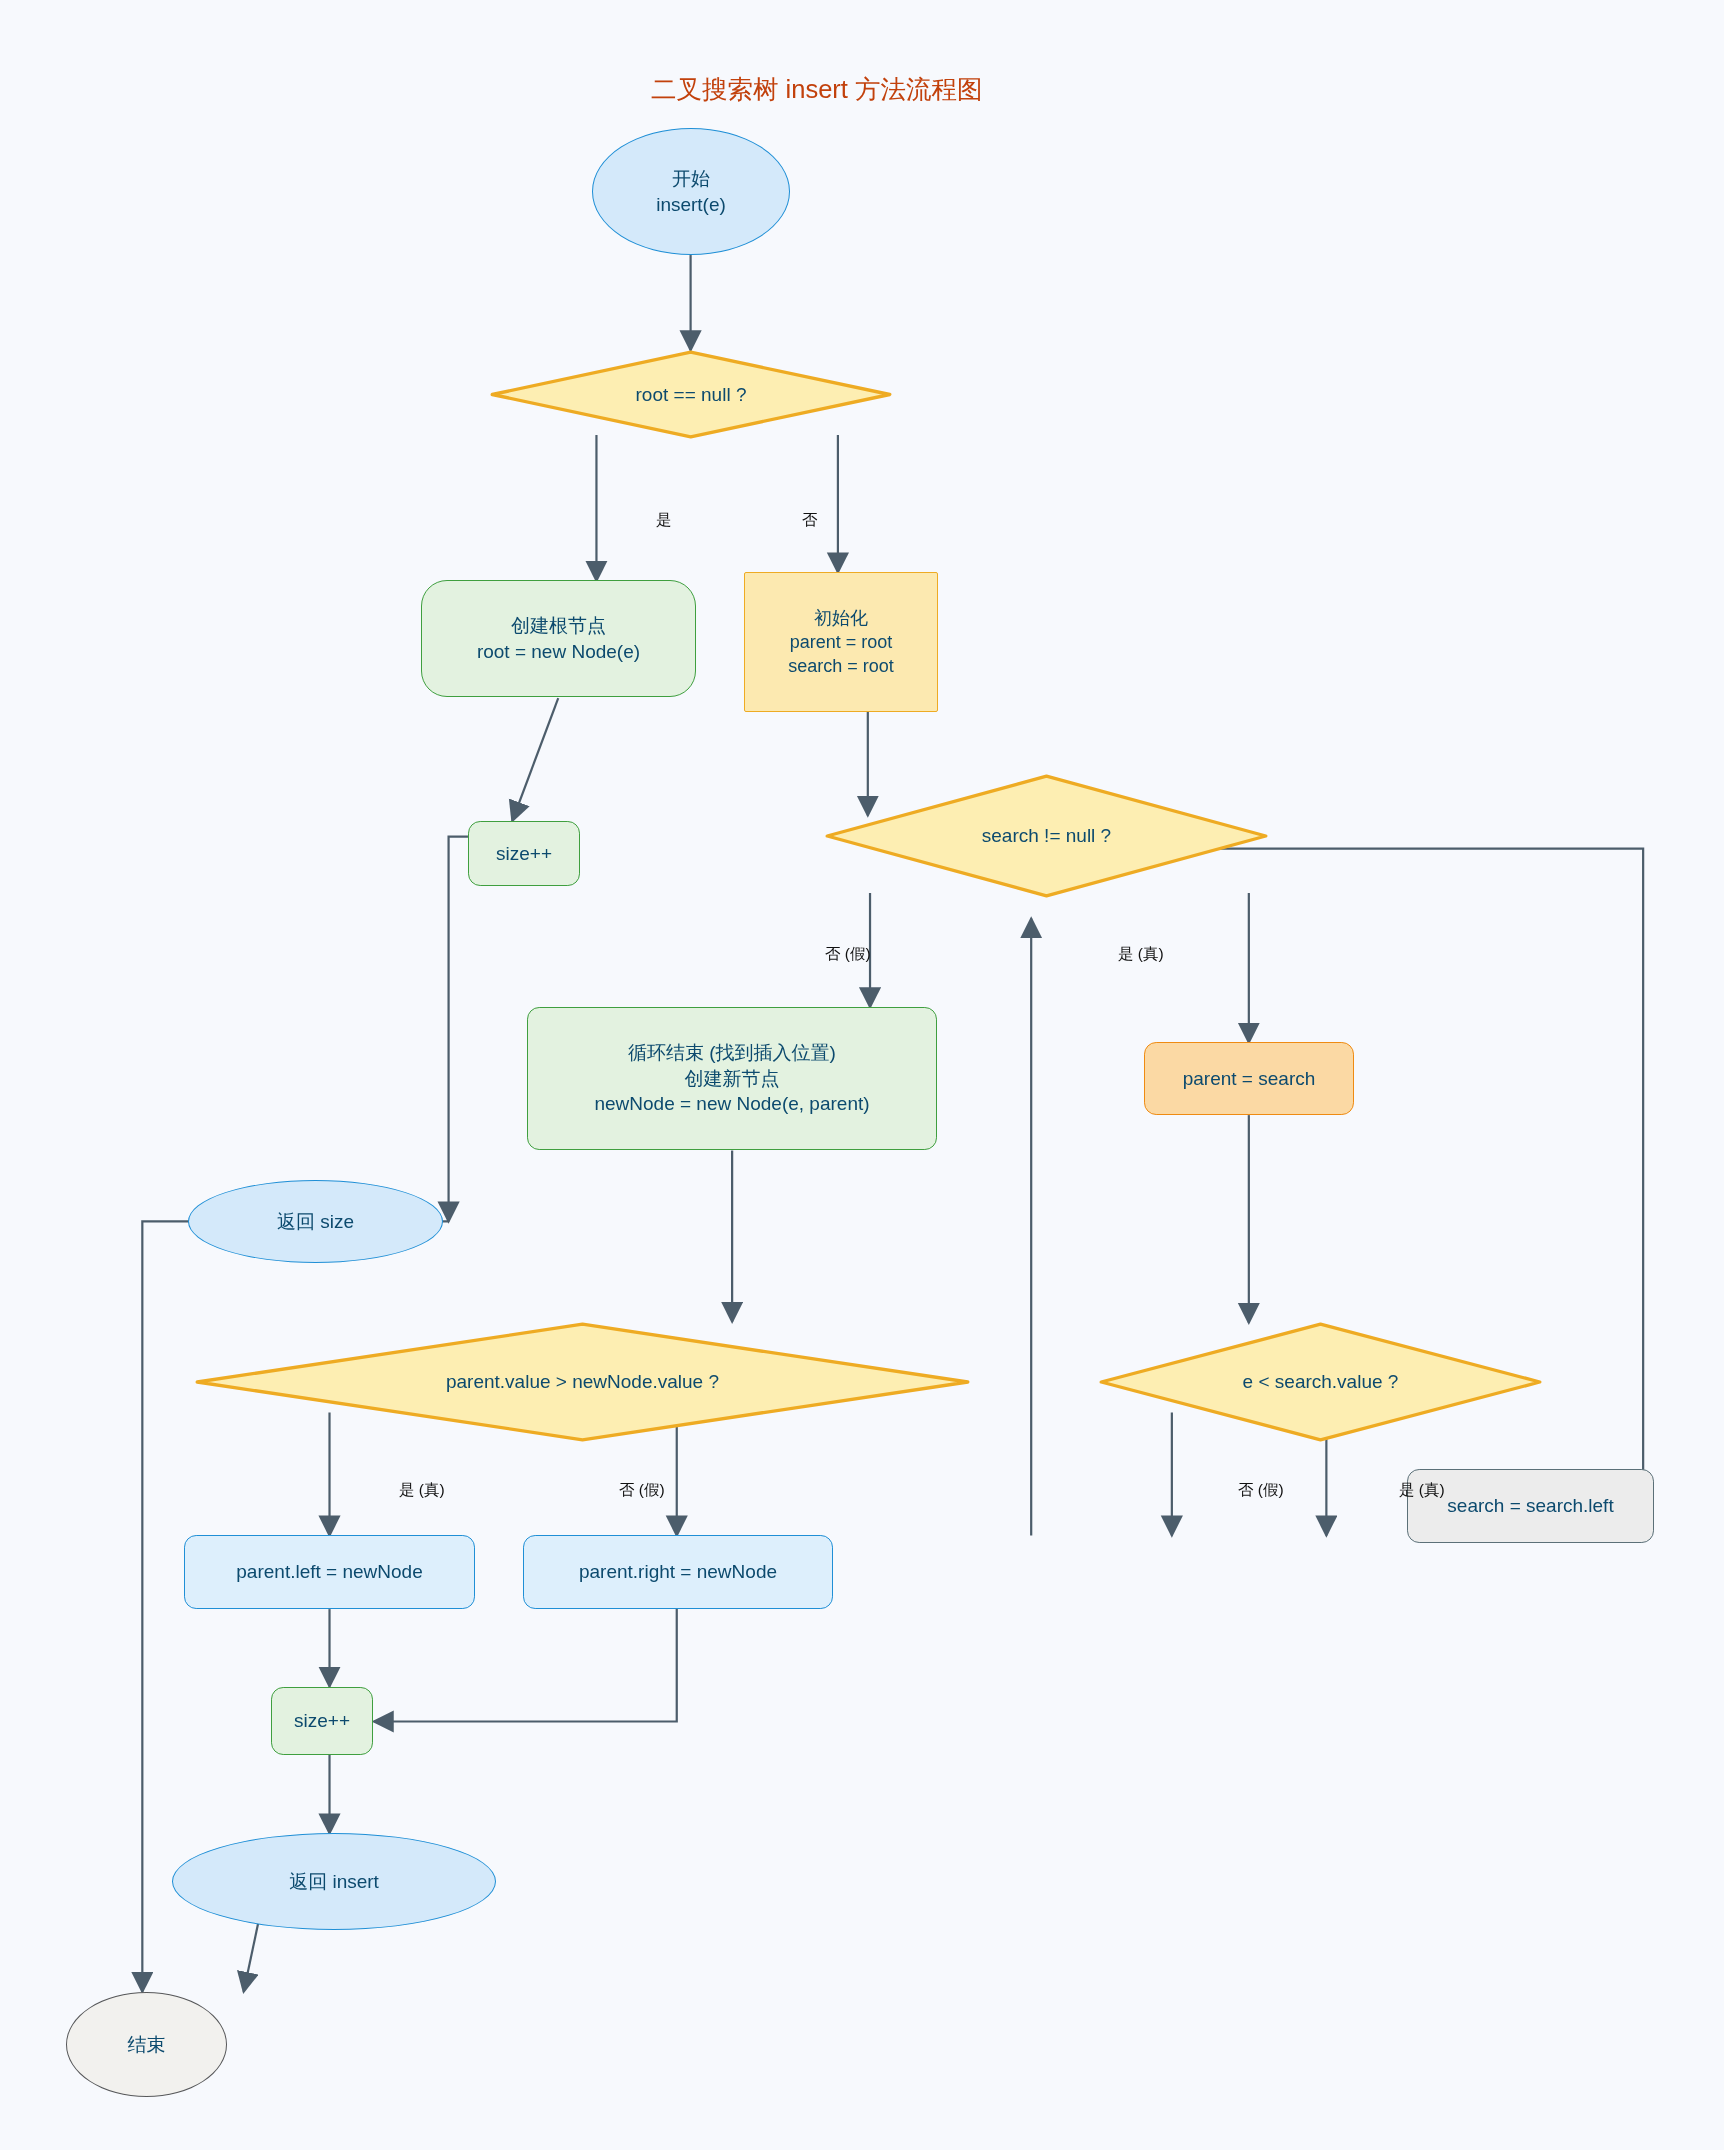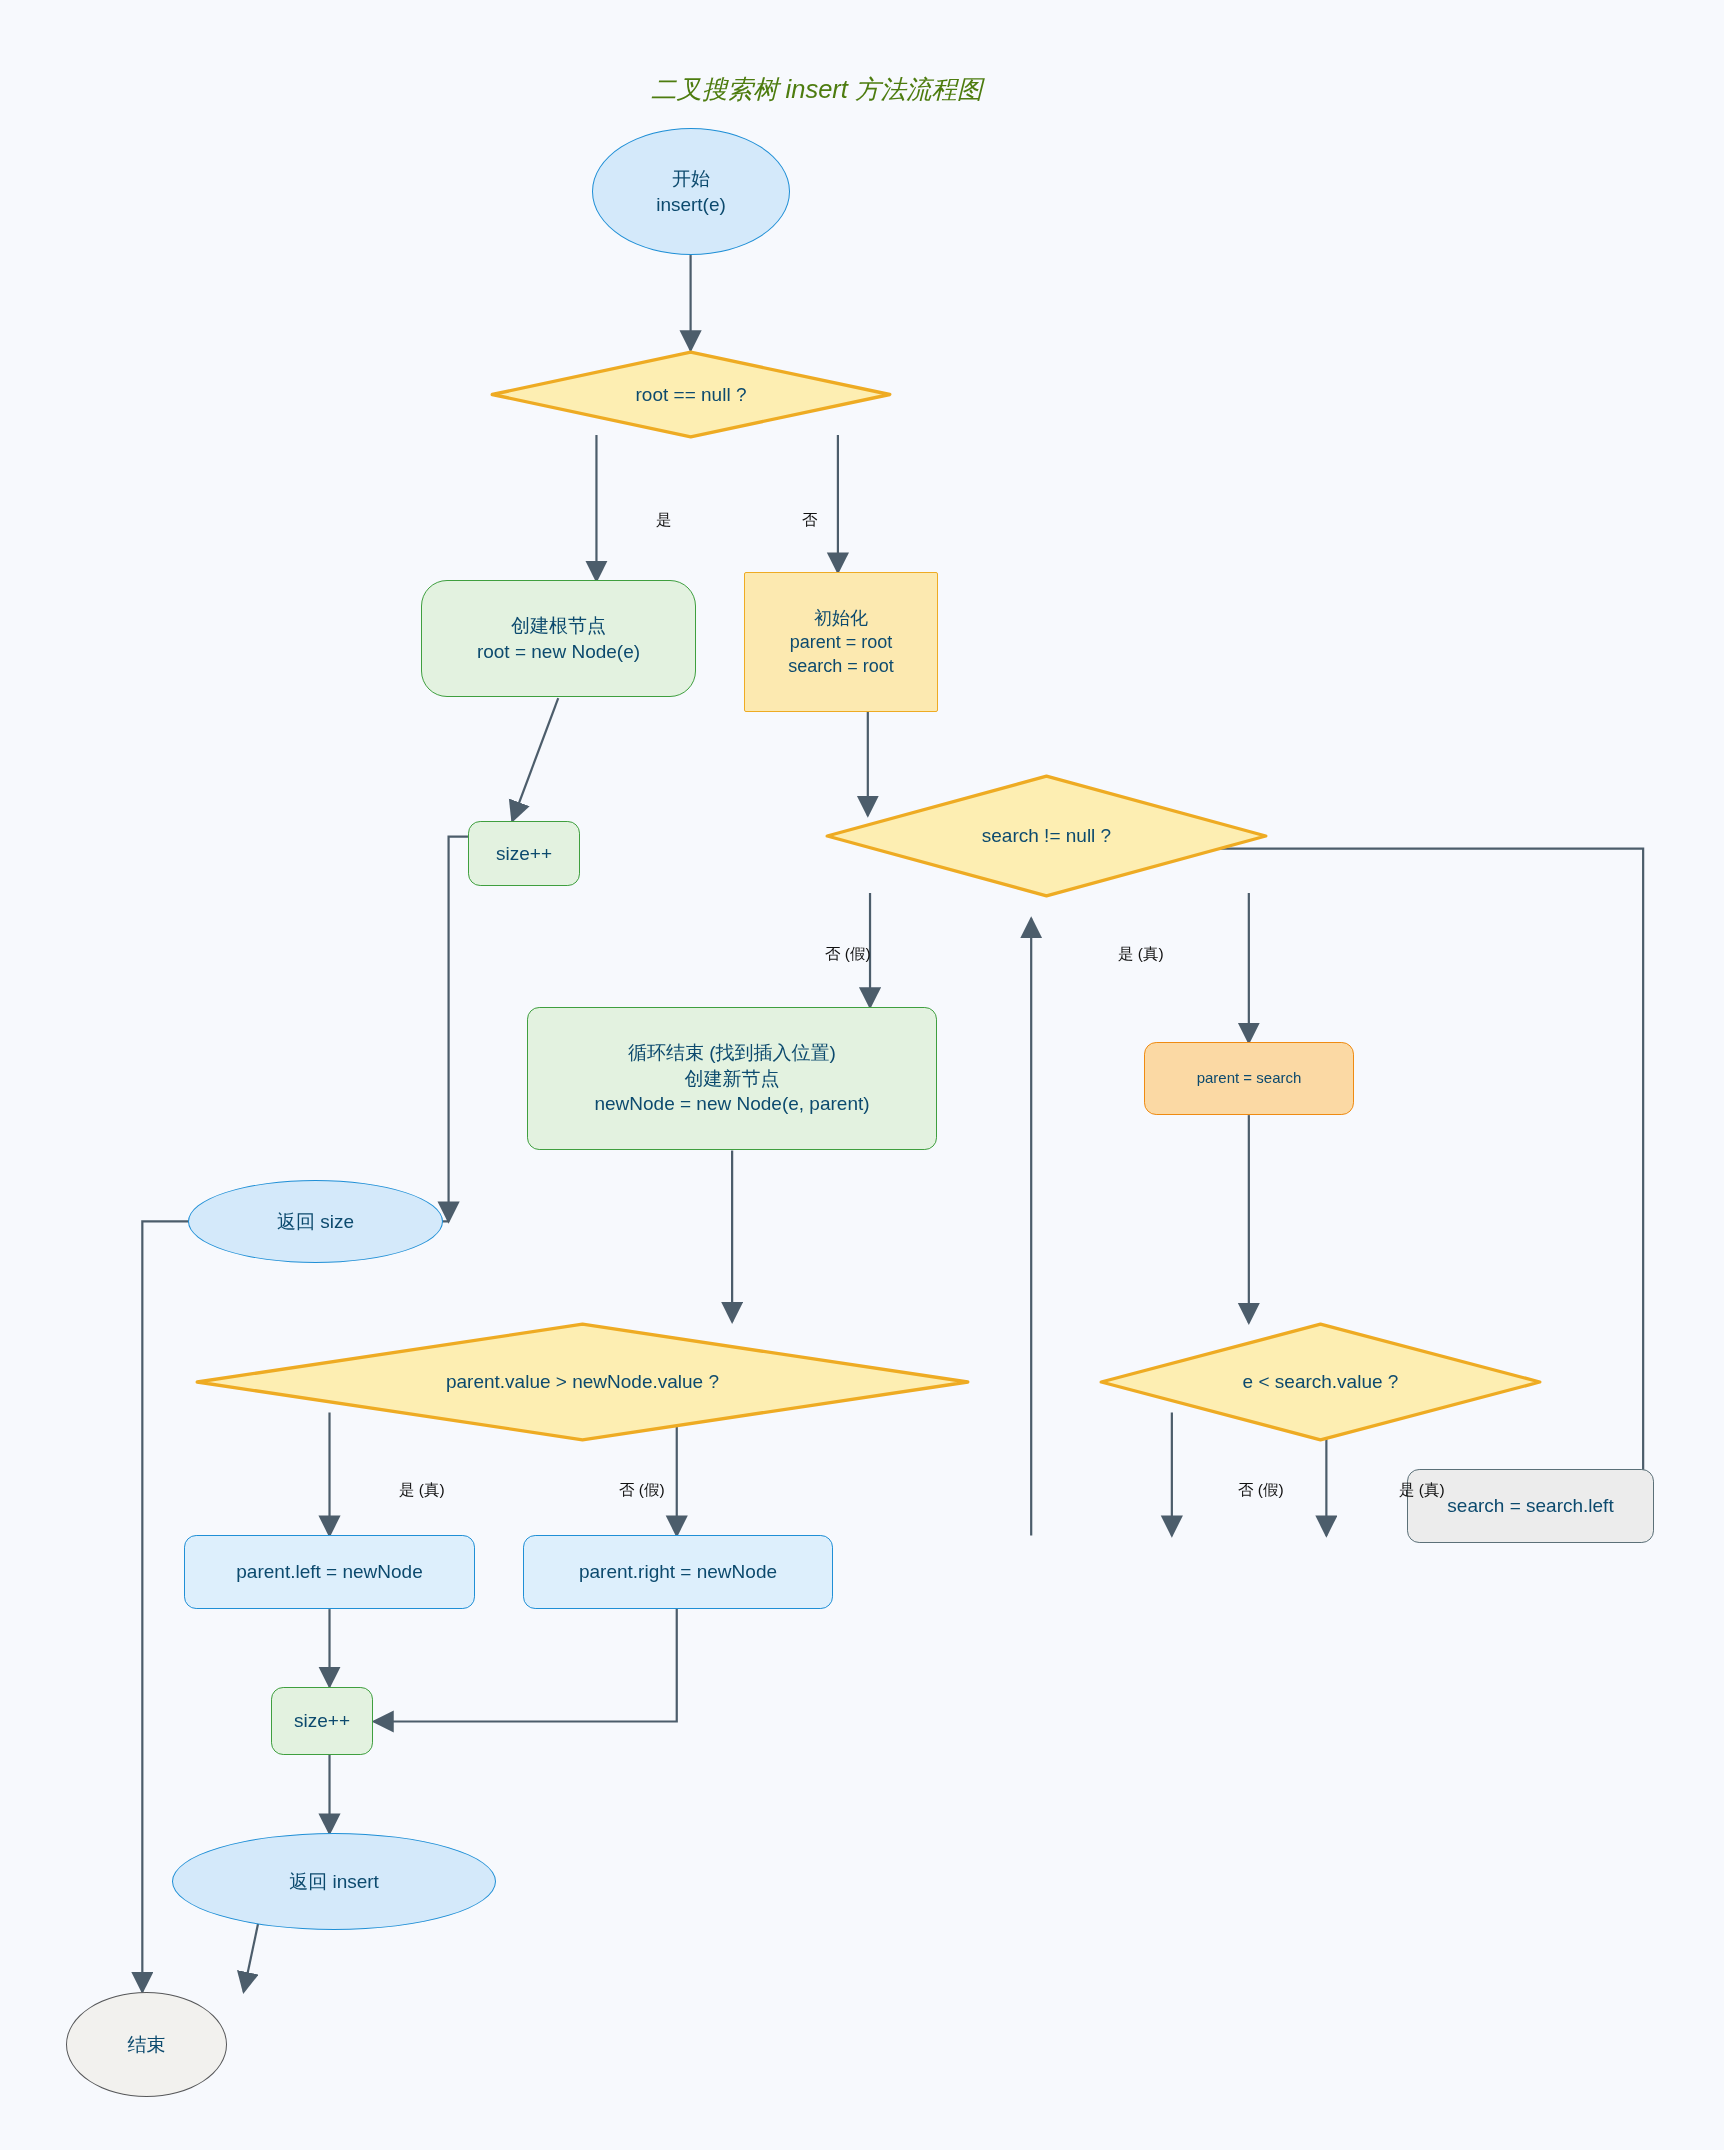--- a/index.html
+++ b/index.html
@@ -54,21 +54,21 @@
   .n-proc-blue{
     background:#ddeffc;
     border:1.7px solid #1f8fd6;
     border-radius:12.2px;
     font-size:19px;
   }
   .n-proc-orange{
     background:#fbd9a4;
     border:1.7px solid #ef8b12;
     border-radius:12.2px;
-    font-size:15px;
+    font-size:19px;
   }
   .n-proc-amber{
     background:#fce9b0;
     border:1.7px solid #eeab23;
     border-radius:2px;
     font-size:18px;
   }
   .n-proc-gray{
     background:#ececec;
     border:1.7px solid #5b7078;
@@ -91,24 +91,23 @@
     position:absolute;
     font-size:15.5px;
     color:#111;
     z-index:3;
     white-space:nowrap;
   }
 
   #title{
     position:absolute;
     font-size:25.5px;
-    color:#4d7c0f;
+    color:#c2410c;
     white-space:nowrap;
     z-index:3;
-    font-style:italic;
   }
 </style>
 </head>
 <body>
 
 <div id="stage">
 
   <svg id="edges" viewBox="0 0 3113 3883" xmlns="http://www.w3.org/2000/svg">
     <defs>
       <marker id="ah" markerWidth="12" markerHeight="12" refX="9" refY="5" orient="auto" markerUnits="strokeWidth">

